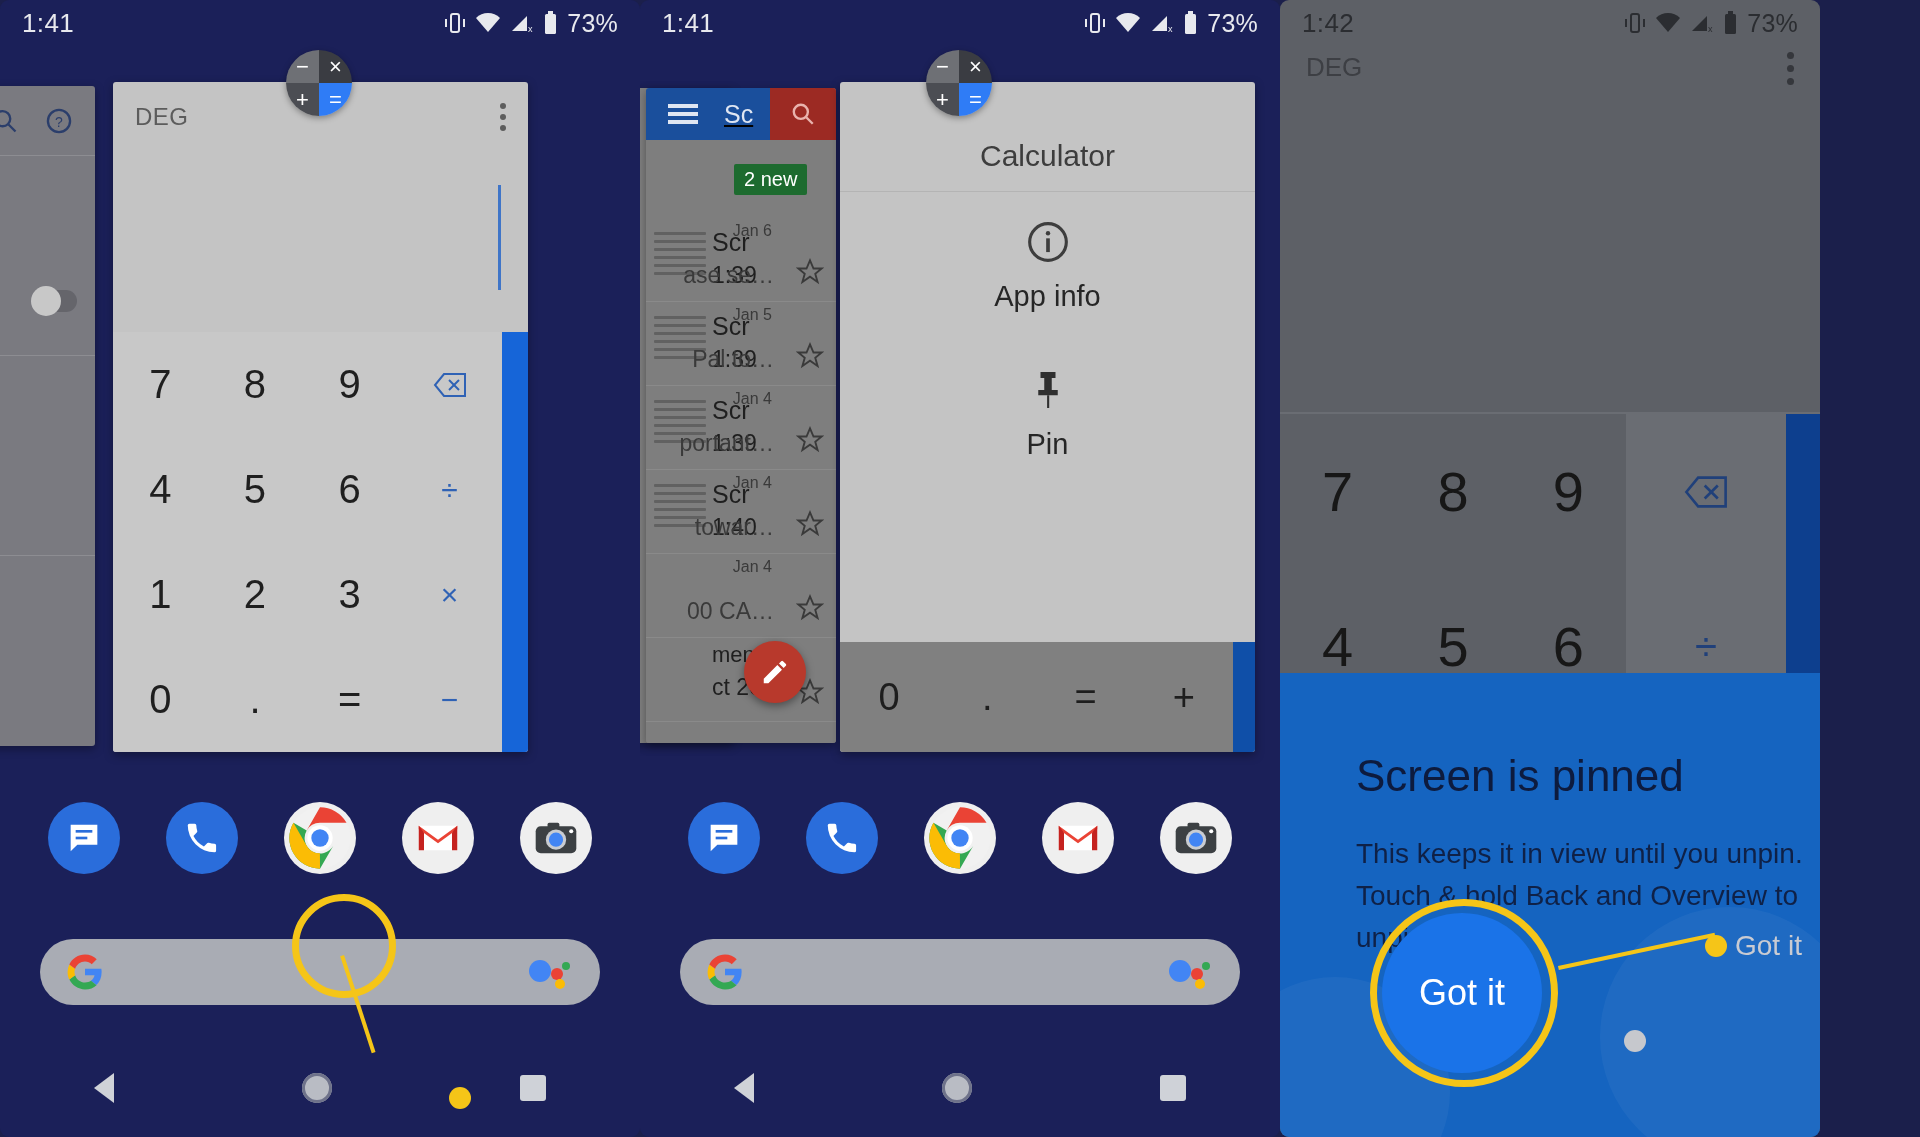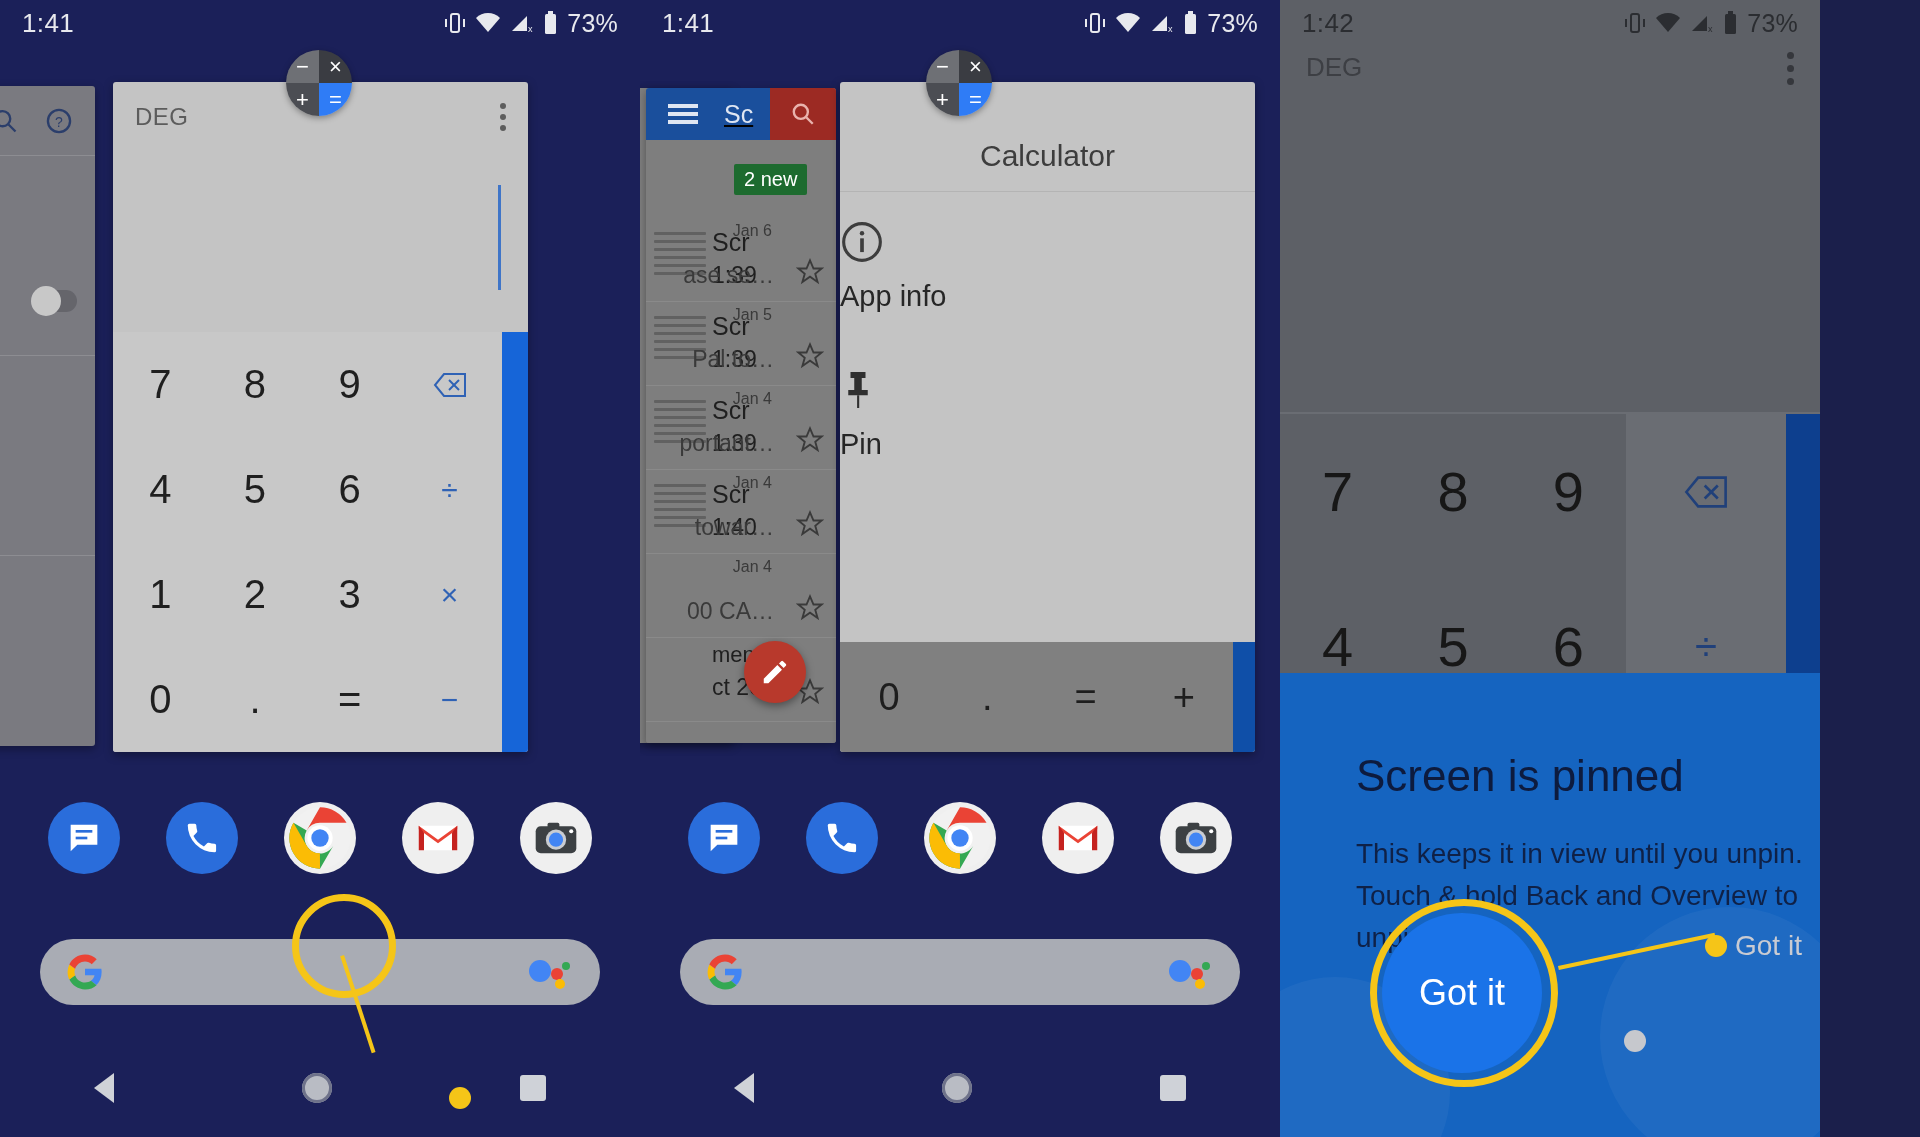--- a/index.html
+++ b/index.html
@@ -1,21 +1,21 @@
 <!DOCTYPE html>
 <html><head>
 <meta charset="utf-8">
 <style>
   * { box-sizing: border-box; margin:0; padding:0; }
   html,body { width:1920px; height:1137px; overflow:hidden; background:#1b1f4b;
               font-family:"Liberation Sans", sans-serif; }
   .stage { position:relative; width:1920px; height:1137px; }
 
   
-  .panel { position:absolute; top:0; height:1137px; overflow:hidden; }
+  .panel { position:absolute; top:0; height:1137px; overflow:hidden;border-radius:9px; }
   #panel-left   { left:0px;    width:640px;  background:#1b2059; }
   #panel-mid    { left:640px;  width:640px;  background:#1b2059; }
   #panel-right  { left:1280px; width:540px;  background:#5d6066;padding-left:48px; }
 
   
   .statusbar { position:absolute; top:0; left:0; width:100%; height:46px;
                display:flex; align-items:center; padding:0 22px; }
   .sb-time { color:#e8e9ee; font-size:26px; letter-spacing:.4px; }
   .sb-right { margin-left:auto; display:flex; align-items:center; gap:9px; }
   .sb-batt-txt { color:#e8e9ee; font-size:25px; letter-spacing:.2px; }
@@ -78,21 +78,21 @@
   .gm-star { position:absolute; right:12px; top:40px; }
   .gm-fab { position:absolute; right:30px; bottom:40px; width:62px; height:62px;
             border-radius:50%; background:#b8392c; display:flex; align-items:center;
             justify-content:center; box-shadow:0 3px 8px rgba(0,0,0,.4); }
 
   
   .pop-card { width:415px; height:670px; background:#c4c4c4; }
   .pop-title { height:110px; display:flex; align-items:flex-end; justify-content:center;
                padding-bottom:18px; border-bottom:1px solid #b4b4b4;
                font-size:30px; color:#3d3d3d; }
-  .pop-item { height:148px; display:flex; flex-direction:column; align-items:flex-start;
+  .pop-item { height:148px; display:flex; flex-direction:column; align-items:center;
               justify-content:center; gap:16px; }
   .pop-item span { font-size:29px; color:#262626; }
   .pop-foot { position:absolute; bottom:0; left:0; right:0; height:110px; display:flex;
               background:#808080; }
   .pop-foot .fcell { flex:1; display:flex; align-items:center; justify-content:center;
                      font-size:38px; color:#1e1e1e; font-weight:300; }
   .pop-foot .fplus { color:#1e1e1e; }
   .pop-foot .fblue { width:22px; background:#0f4fa8; }
 
   

